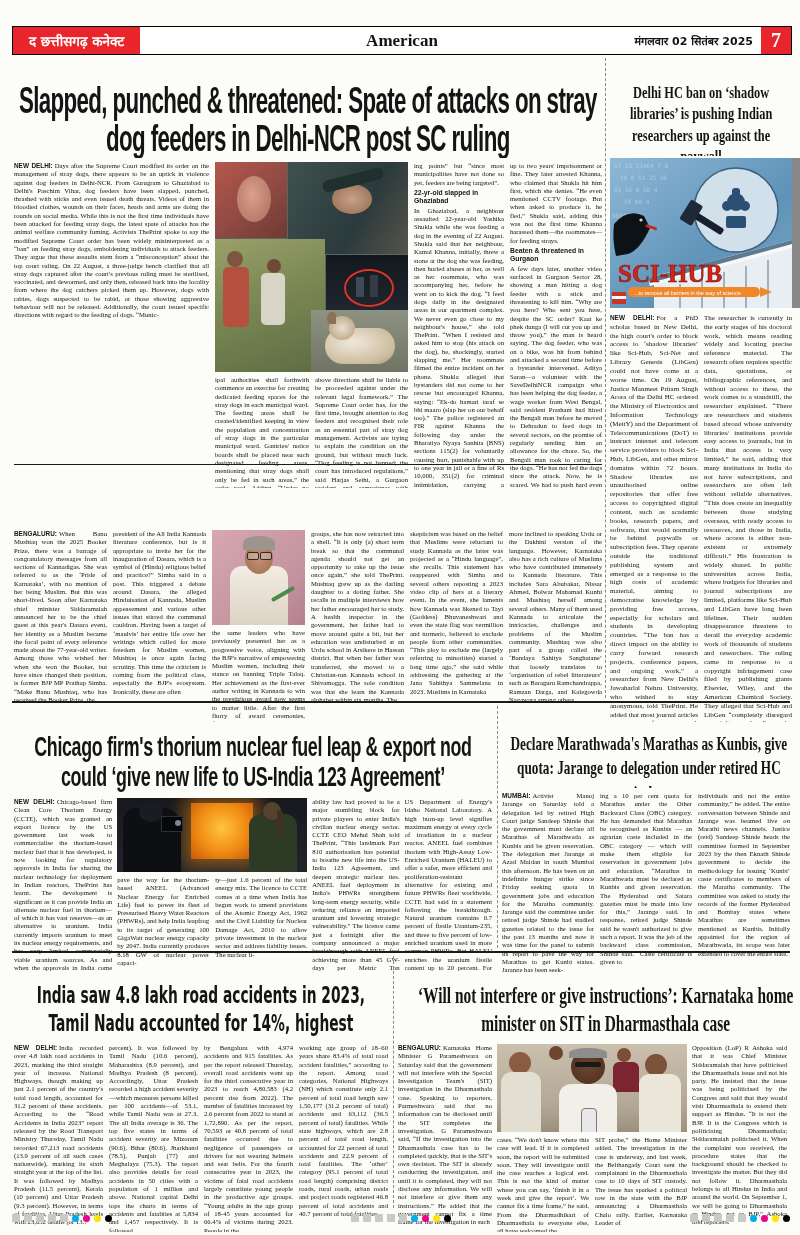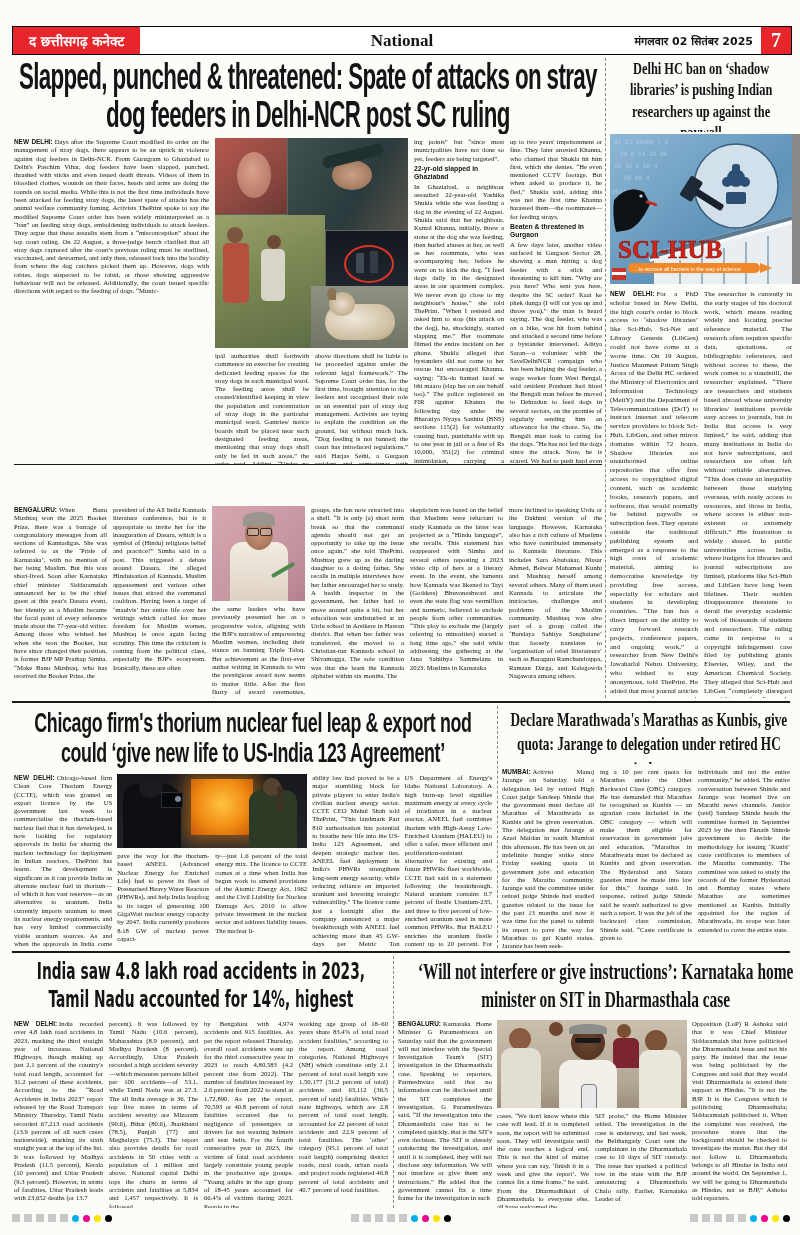--- a/index.html
+++ b/index.html
@@ -11,21 +11,21 @@
   .mast-left{background:#e8252b;color:#fff;font-family:"DejaVu Sans",sans-serif;font-weight:bold;
              font-size:13.5px;display:flex;align-items:center;padding:0 16px;white-space:nowrap;}
   .mast-center{position:absolute;left:0;right:0;top:0;bottom:0;display:flex;align-items:center;
                justify-content:center;font-family:"Liberation Serif",serif;font-weight:bold;font-size:17px;
                pointer-events:none;}
   .mast-right{margin-left:auto;display:flex;align-items:center;gap:8px;}
   .mast-date{font-family:"DejaVu Sans",sans-serif;font-weight:bold;font-size:11px;white-space:nowrap;}
   .mast-page{background:#e8252b;color:#fff;width:30px;align-self:stretch;display:flex;align-items:center;
              justify-content:center;font-family:"Liberation Serif",serif;font-weight:bold;font-size:20px;}
   
-  .abs{position:absolute;}
+  .abs{position:absolute;margin-top:24px;}
   .cols{display:flex;gap:6px;align-items:stretch;}
   .col{overflow:hidden;text-align:justify;}
   .bt{font-size:6.7px;line-height:1.24;}
   .bt2{font-size:7px;line-height:1.26;}
   .dl{font-family:"Liberation Sans",sans-serif;font-weight:bold;font-size:6.4px;margin-right:2px;}
   .subhead{font-family:"Liberation Sans",sans-serif;font-weight:bold;font-size:6.8px;margin:2px 0 1px;text-align:left;}
   .hrule{position:absolute;border-top:2px solid #1a1a1a;}
   .hrule-thin{position:absolute;border-top:1.5px solid #1a1a1a;}
   .vdash{position:absolute;width:0;border-left:1px dashed #8a8a8a;}
   
@@ -54,21 +54,21 @@
 </style>
 </head>
 <body>
 
 <div class="page">
 
   <div class="masthead">
     <div class="mast-left">
       <span>द छत्तीसगढ़ कनेक्ट</span>
     </div>
-    <div class="mast-center">National</div>
+    <div class="mast-center">American</div>
     <div class="mast-right">
       <span class="mast-date">मंगलवार 02 सितंबर 2025</span>
       <span class="mast-page">7</span>
     </div>
   </div>
 
   <div class="abs" style="left:14px;top:58px;width:588px;height:76px;overflow:hidden;">
     <div class="h-main">Slapped, punched &amp; threatened: Spate of attacks on stray dog feeders in Delhi-NCR post SC ruling</div>
   </div>
 

